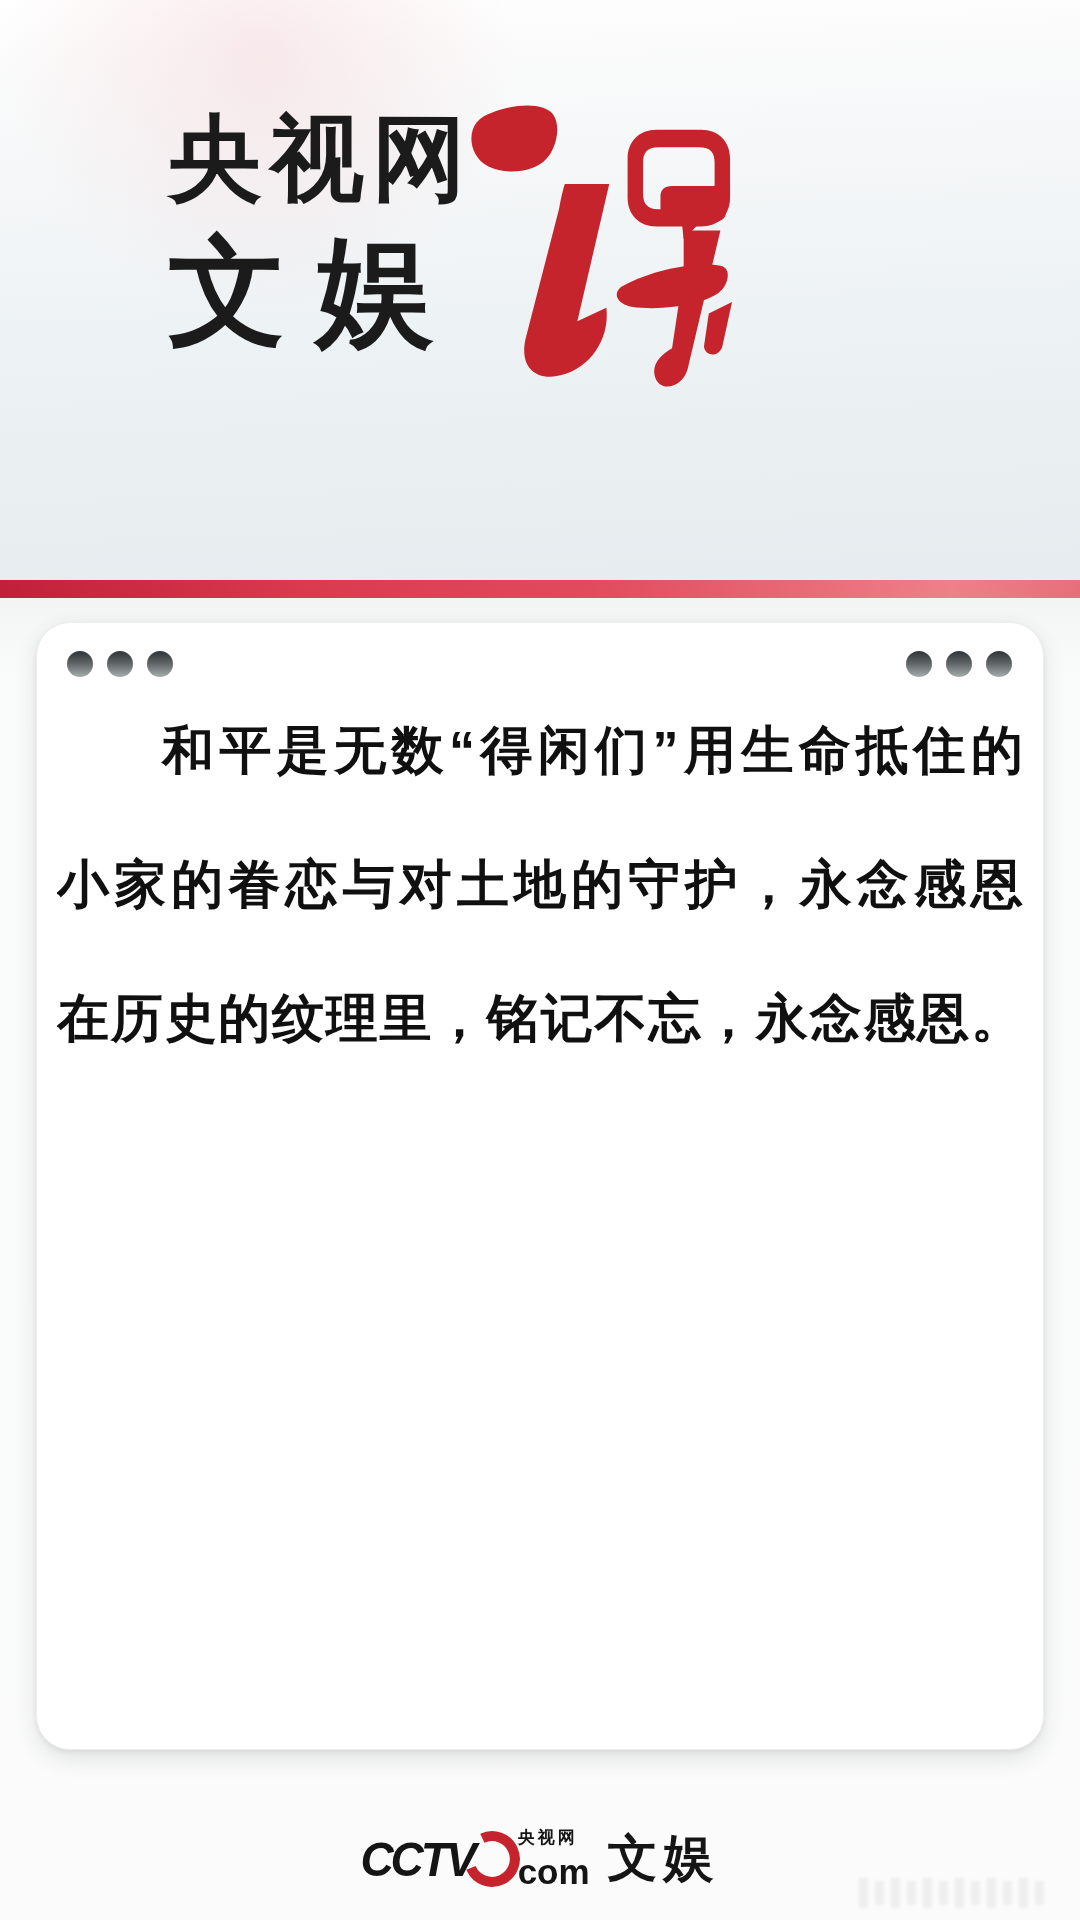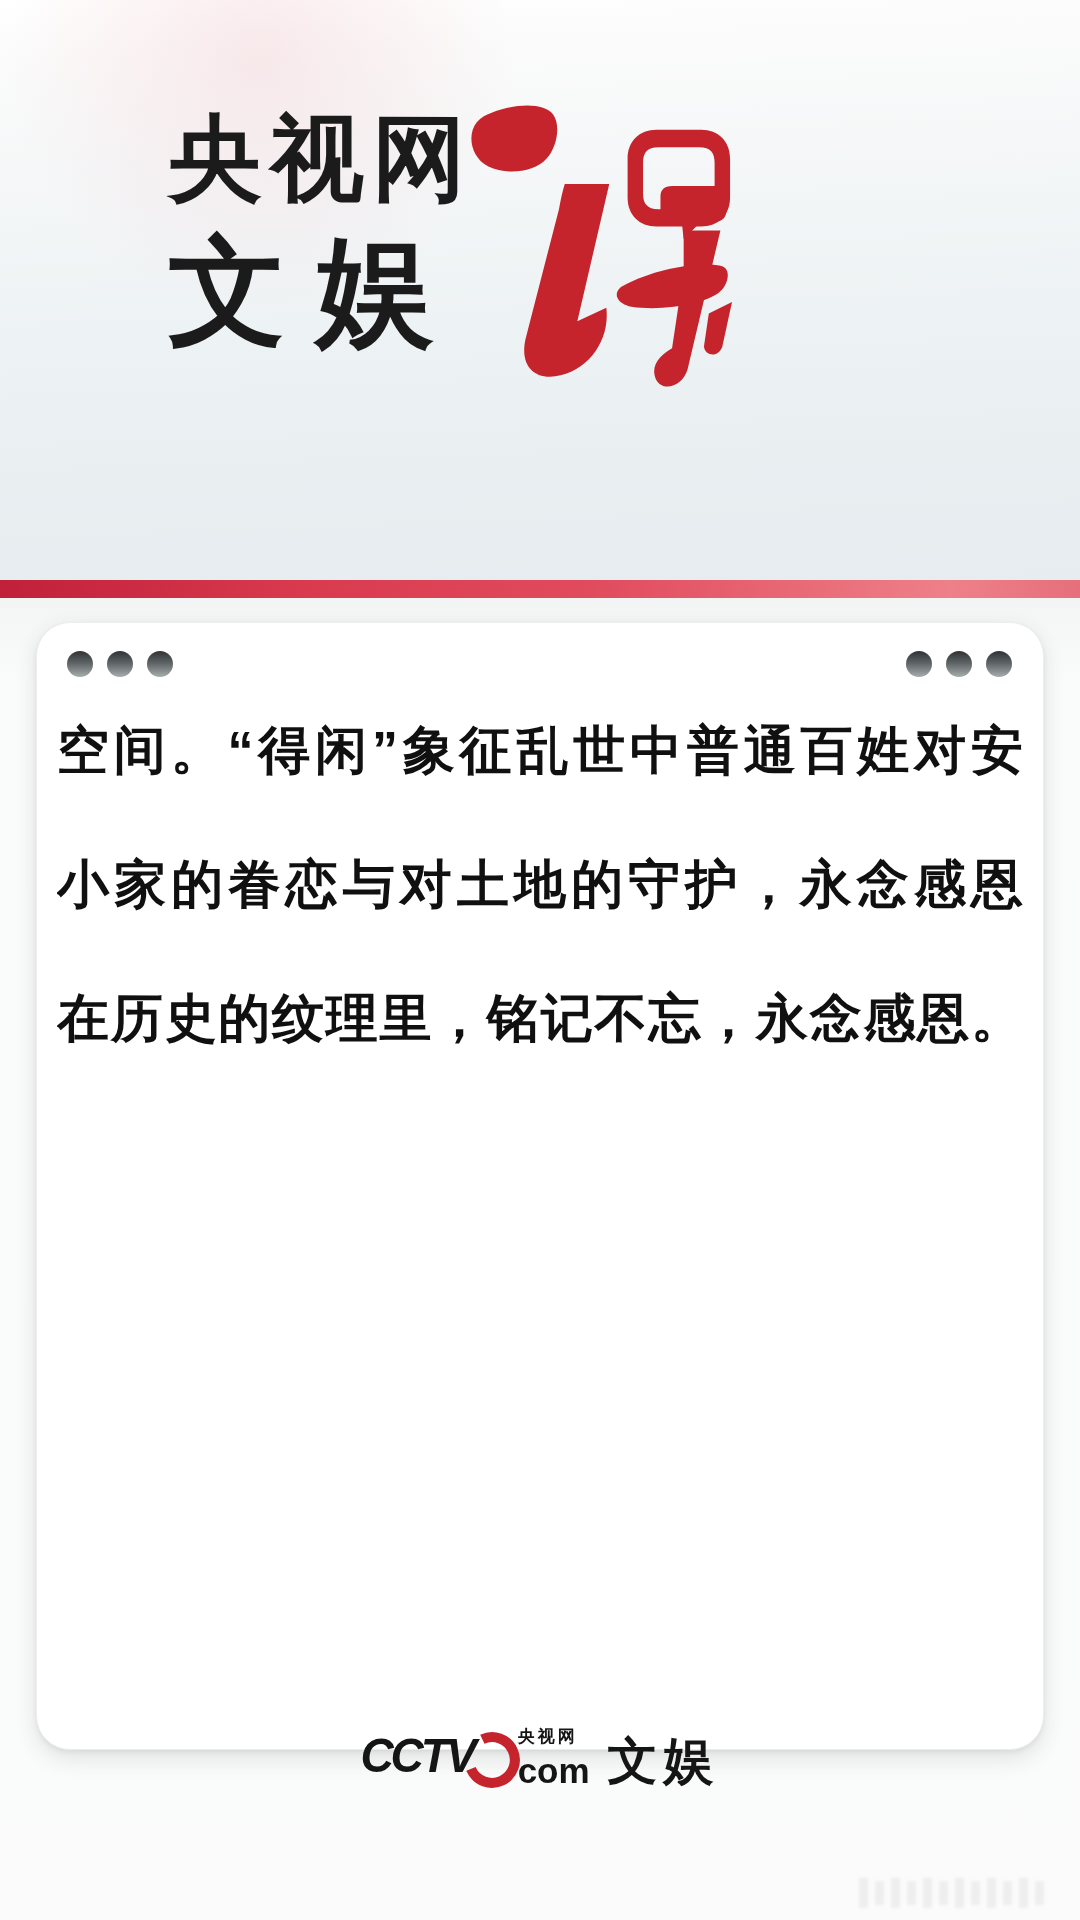--- a/index.html
+++ b/index.html
@@ -63,22 +63,22 @@
     font-size:52px; font-weight:600;
     white-space:nowrap;
     text-align:justify; text-align-last:justify;
     text-justify:inter-character;
     overflow:hidden;
   }
   .line.indent { text-indent:2.02em; }
 
   
   .footer-logo {
-    position:absolute; left:0; right:0; top:1130px; 
-    display:flex; justify-content:center; align-items:flex-start;
+    position:absolute; left:0; right:0; top:1227px; 
+    display:flex; justify-content:center; align-items:center;
     color:#151515;
   }
   .cctv-word {
     font-size:46px; font-weight:900; font-style:italic;
     letter-spacing:-3px; transform:scaleY(1.05);
   }
   .crescent { width:64px; height:64px; margin-left:-14px; margin-right:-6px; }
   .cctv-stack { display:flex; flex-direction:column; align-items:flex-start; line-height:1; }
   .cctv-stack-top { font-size:17px; font-weight:700; letter-spacing:3px; }
   .cctv-stack-bottom { font-size:35px; font-weight:800; letter-spacing:0; margin-top:8px; }
@@ -132,21 +132,21 @@
       <span class="dot"></span>
       <span class="dot"></span>
     </div>
     <div class="dots dots-right">
       <span class="dot"></span>
       <span class="dot"></span>
       <span class="dot"></span>
     </div>
 
     <div class="card-text">
-      <div class="line">空间。“得闲”象征乱世中普通百姓对安</div>
+      <div class="line indent">和平是无数“得闲们”用生命抵住的</div>
       <div class="line">小家的眷恋与对土地的守护，永念感恩</div>
       <div class="line">在历史的纹理里，铭记不忘，永念感恩。</div>
     </div>
   </div>
 
   <div class="footer-logo">
     <span class="cctv-word">CCTV</span>
     <svg class="crescent" viewBox="0 0 70 70" aria-hidden="true">
       <circle cx="35" cy="35" r="25" fill="none" stroke="#c5242c" stroke-width="11" stroke-dasharray="118 40" transform="rotate(-115 35 35)"></circle>
     </svg>

